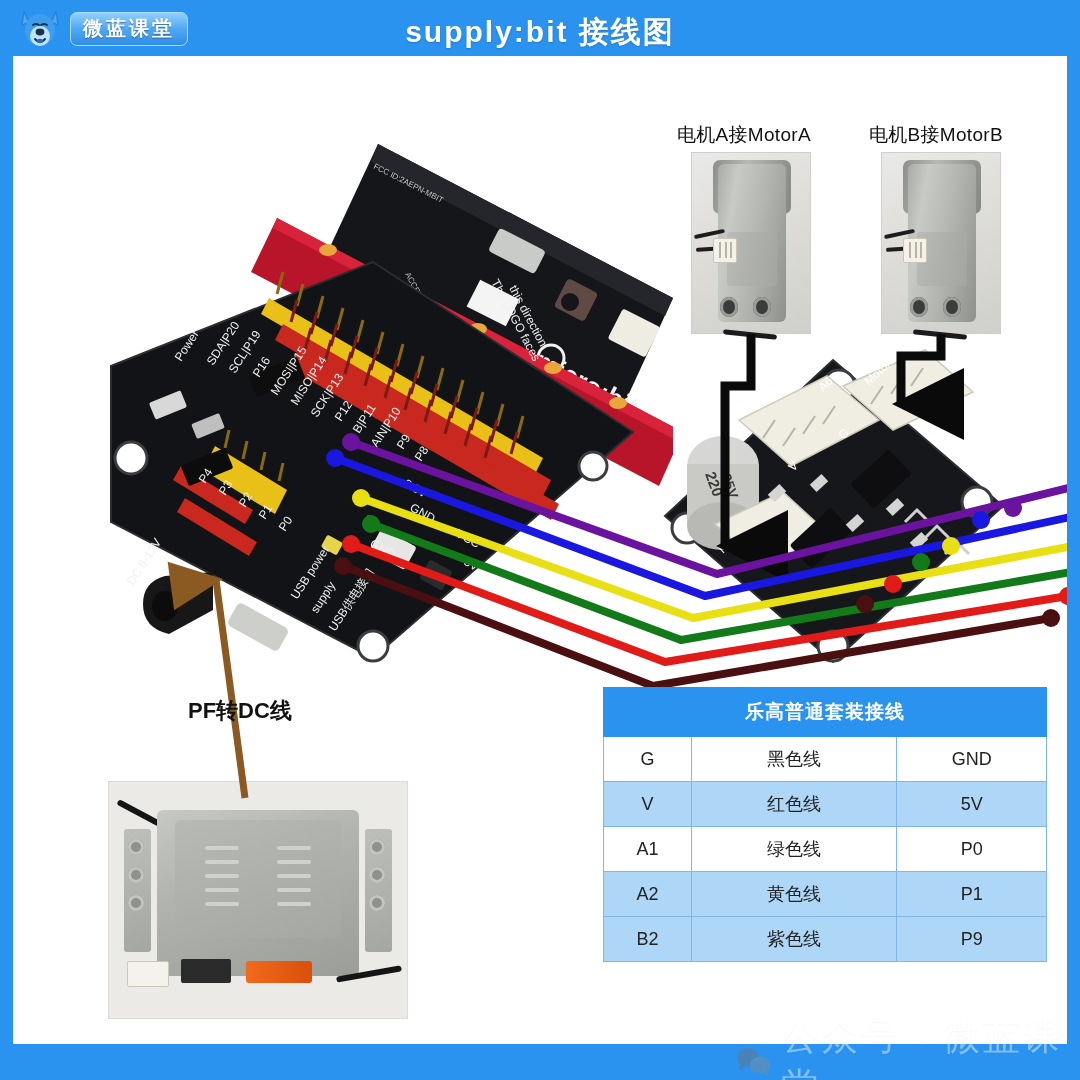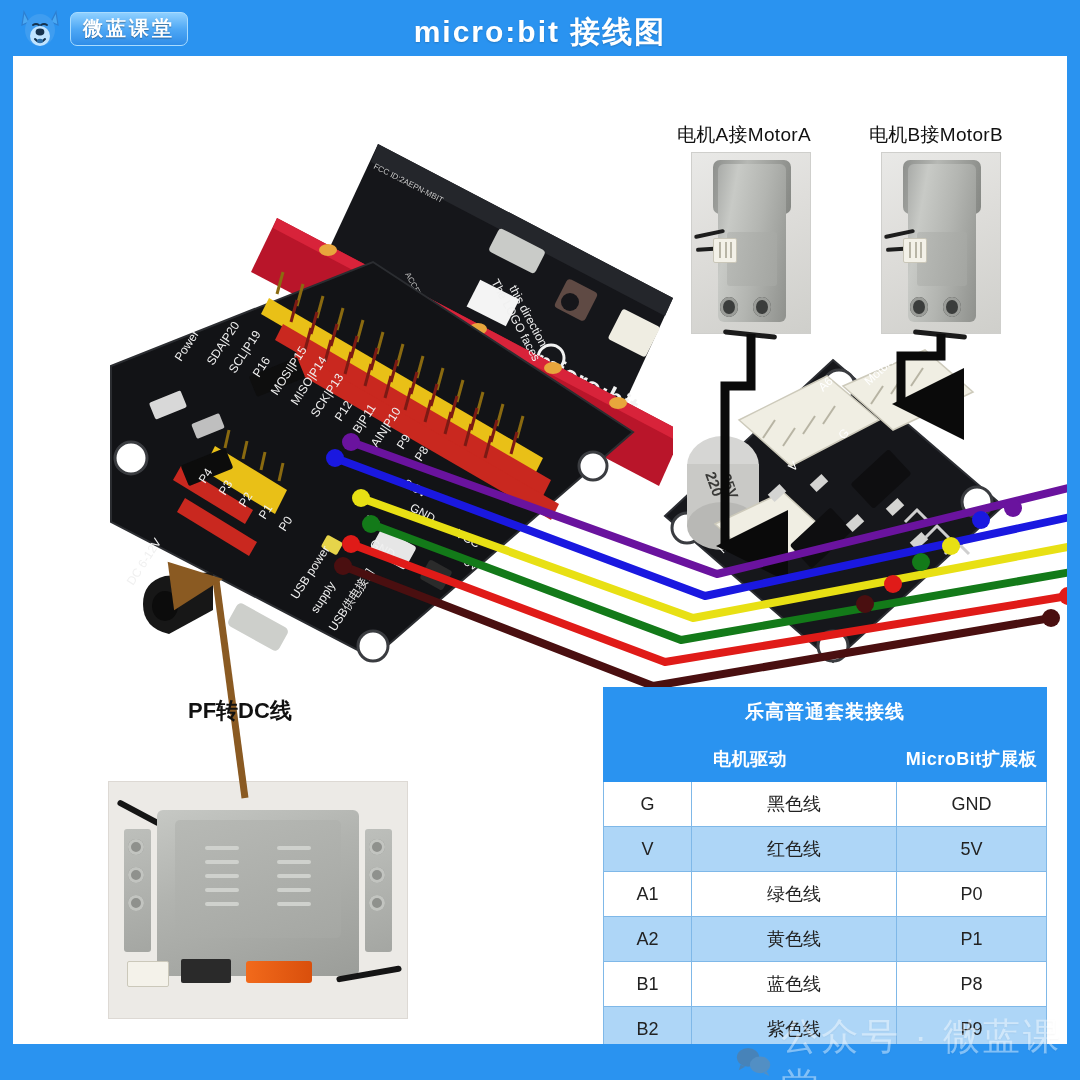--- a/index.html
+++ b/index.html
@@ -263,21 +263,21 @@
         <ellipse cx="22" cy="28" rx="10" ry="10" fill="#bfe3ff"></ellipse>
         <ellipse cx="22" cy="24" rx="4.4" ry="3.4" fill="#17324d"></ellipse>
         <path d="M15 17 q3 -2 6 0" stroke="#15324d" stroke-width="2" fill="none" stroke-linecap="round"></path>
         <path d="M23 17 q3 -2 6 0" stroke="#15324d" stroke-width="2" fill="none" stroke-linecap="round"></path>
         <path d="M17 31 q5 6 10 0" stroke="#15324d" stroke-width="2" fill="none" stroke-linecap="round"></path>
         <ellipse cx="22" cy="33" rx="3" ry="2.2" fill="#2f6fa8"></ellipse>
       </svg>
       <div id="brand-pill">微蓝课堂</div>
     </div>
 
-    <div id="page-title">micro:bit 接线图</div>
+    <div id="page-title">supply:bit 接线图</div>
   </div>
 
   <div id="canvas">
 
     <div id="expansion-photo">
       <svg viewBox="0 0 600 660" width="600" height="660">
 
         <g>
           <polygon points="305,78 600,232 548,345 250,196" fill="#15161a"></polygon>
           <polygon points="305,78 600,232 592,250 298,96" fill="#24262b"></polygon>
@@ -598,24 +598,20 @@
       <circle cx="852" cy="548" r="9" fill="#4a0f10"></circle>
     </svg>
 
     <div id="pf-label">PF转DC线</div>
 
     <table id="wiring-table">
       <thead>
         <tr>
           <th class="tbl-title" colspan="3">乐高普通套装接线</th>
         </tr>
-        <tr>
-          <th class="tbl-head" colspan="2">电机驱动</th>
-          <th class="tbl-head">MicroBit扩展板</th>
-        </tr>
       </thead>
       <tbody>
         <tr class="odd">
           <td class="col-a">G</td>
           <td class="col-b">黑色线</td>
           <td class="col-c">GND</td>
         </tr>
         <tr class="even">
           <td class="col-a">V</td>
           <td class="col-b">红色线</td>
@@ -624,25 +620,20 @@
         <tr class="odd">
           <td class="col-a">A1</td>
           <td class="col-b">绿色线</td>
           <td class="col-c">P0</td>
         </tr>
         <tr class="even">
           <td class="col-a">A2</td>
           <td class="col-b">黄色线</td>
           <td class="col-c">P1</td>
         </tr>
-        <tr class="odd">
-          <td class="col-a">B1</td>
-          <td class="col-b">蓝色线</td>
-          <td class="col-c">P8</td>
-        </tr>
         <tr class="even">
           <td class="col-a">B2</td>
           <td class="col-b">紫色线</td>
           <td class="col-c">P9</td>
         </tr>
       </tbody>
     </table>
 
   </div>
 

